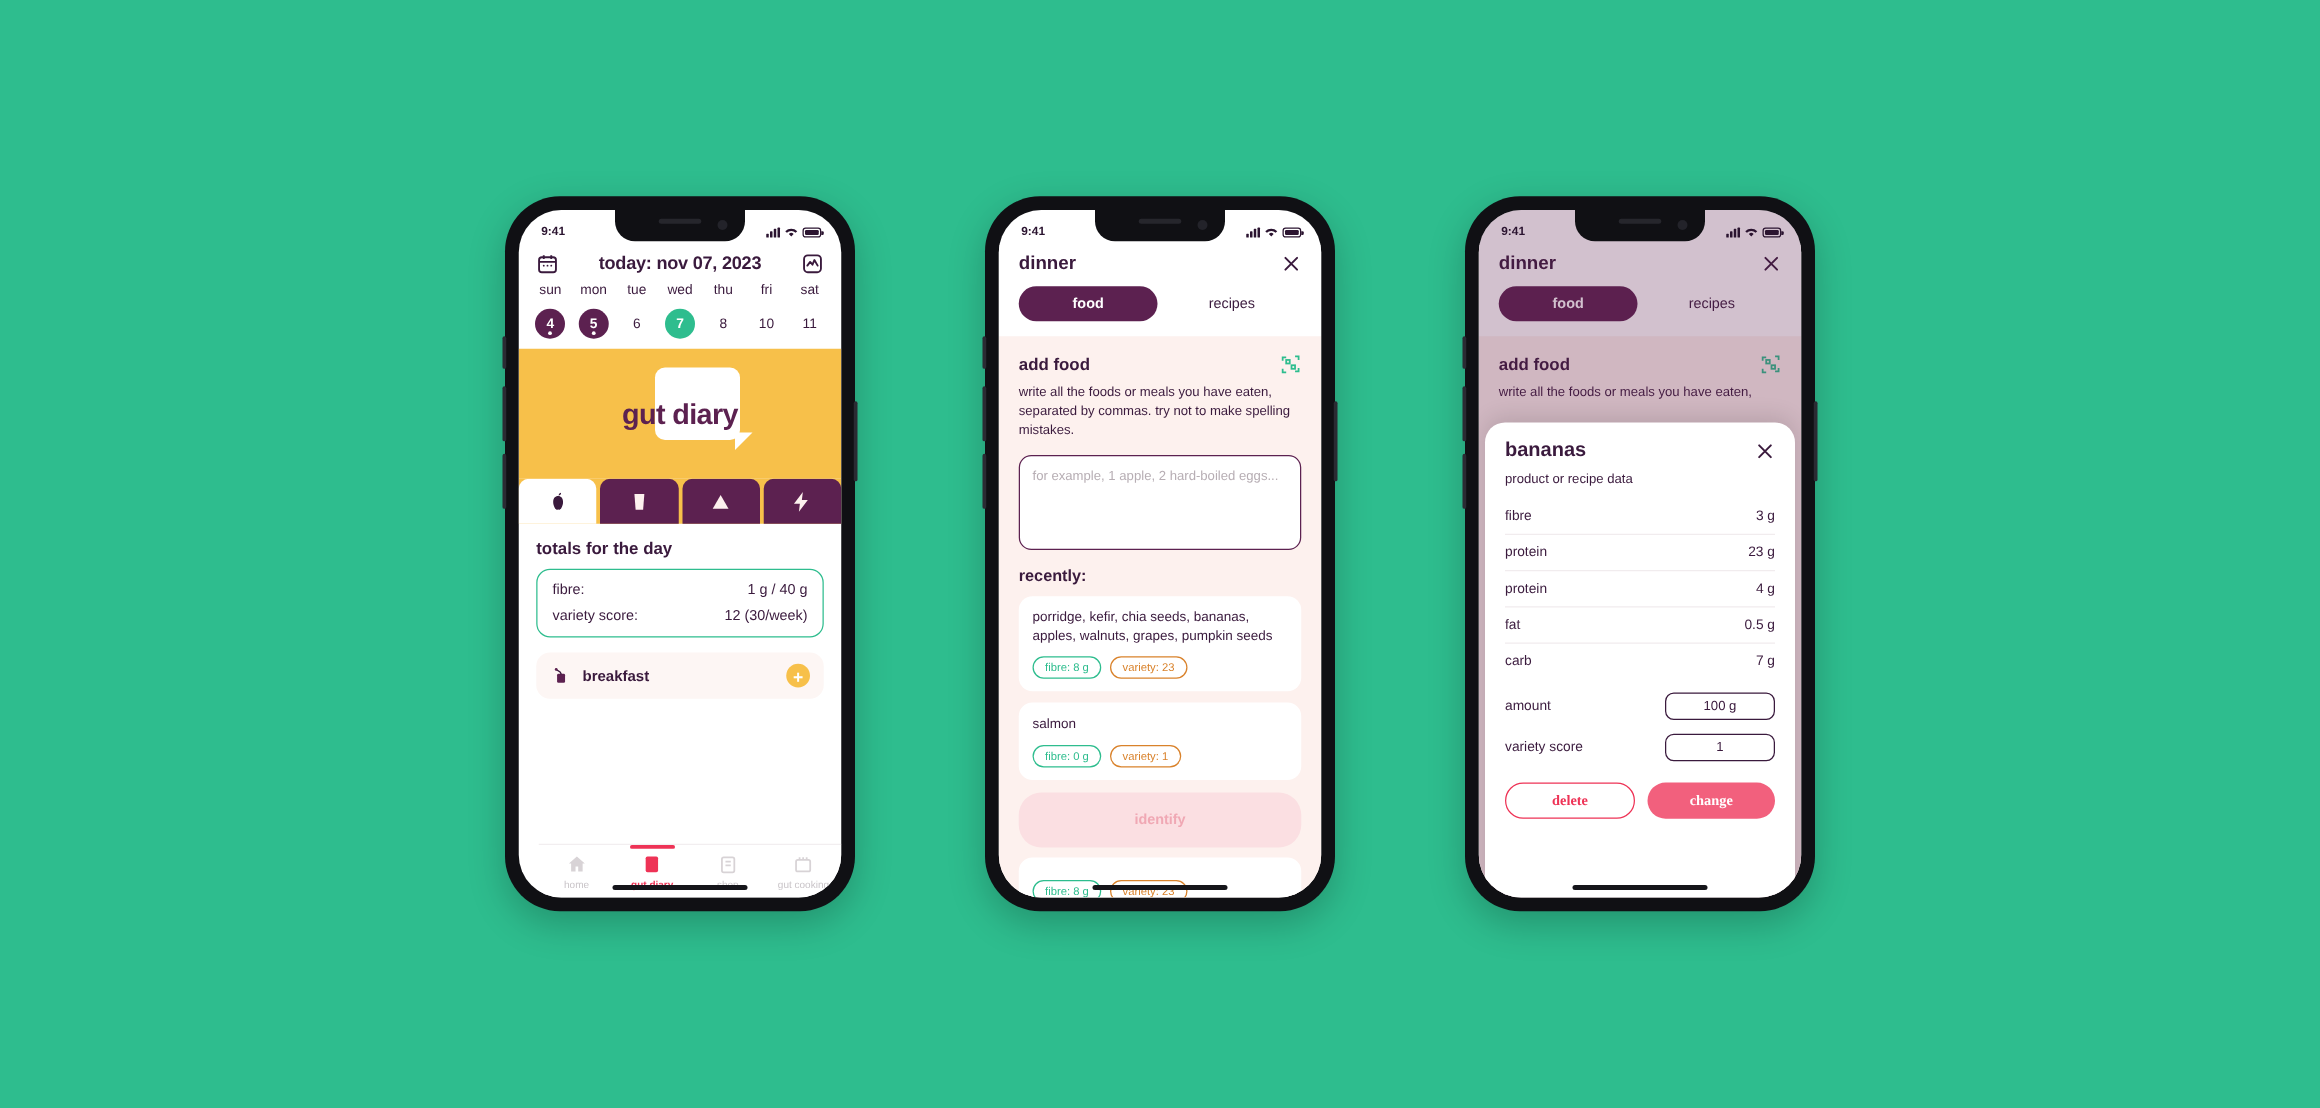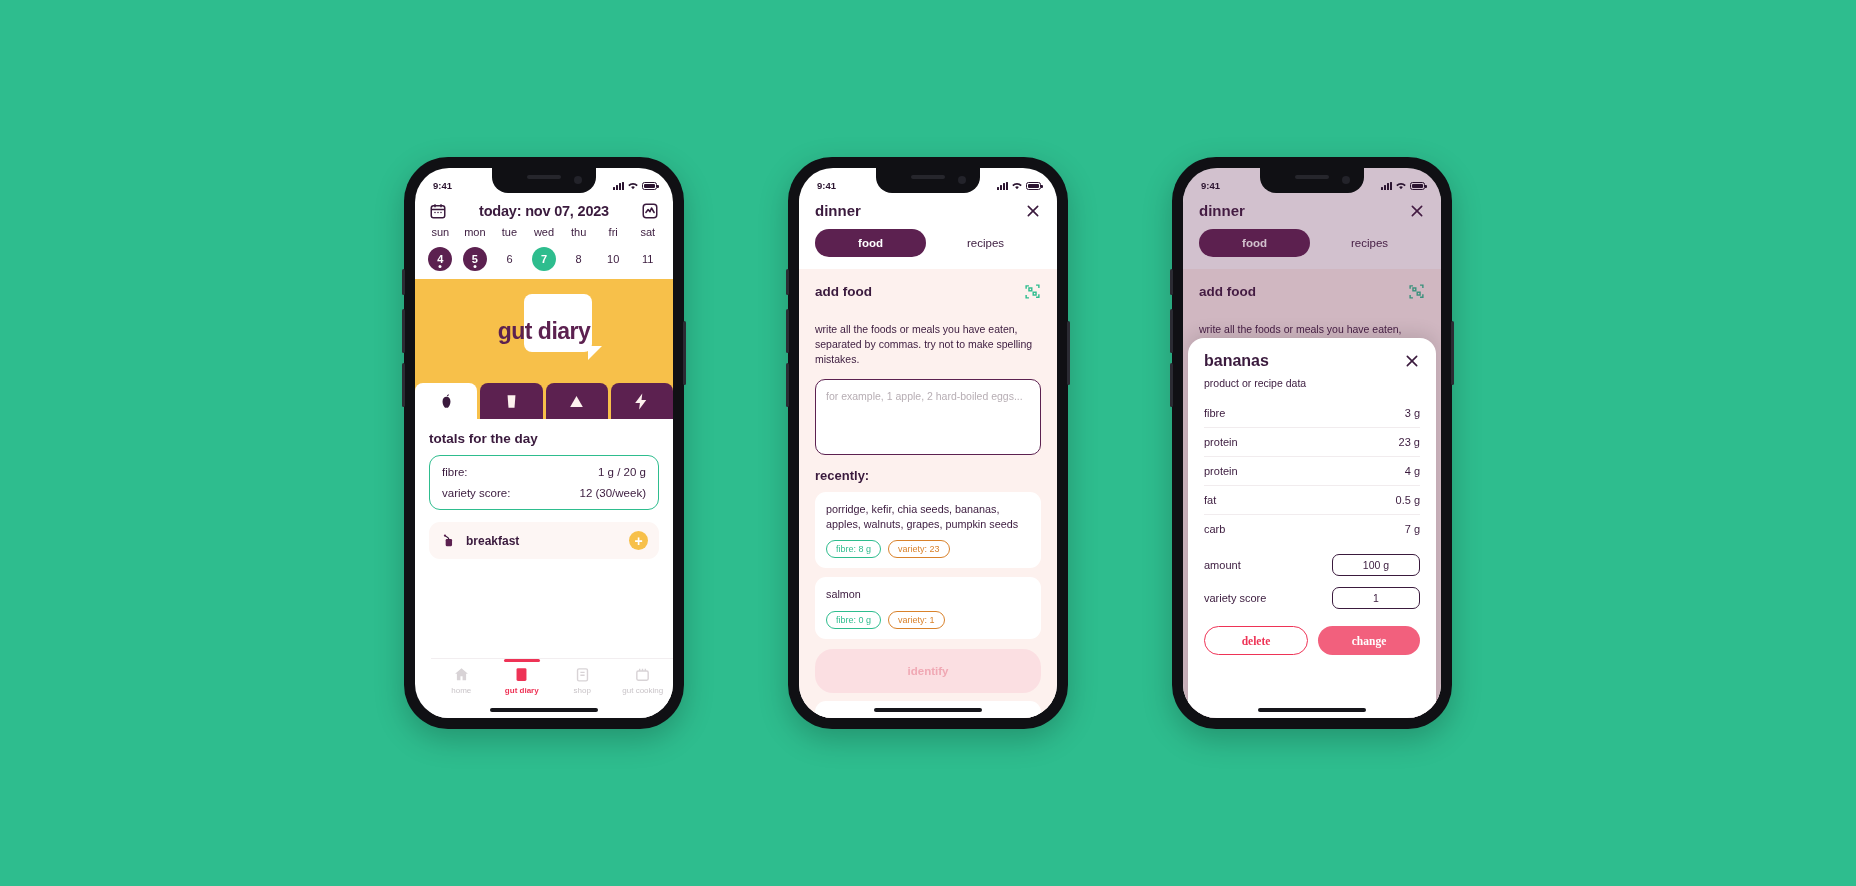--- a/index.html
+++ b/index.html
@@ -128,21 +128,21 @@
     margin-top: 12px; background: #fdf6f4; border-radius: 11px;
     padding: 9px 11px; display: flex; align-items: center; gap: 9px;
   }
   .meal-name { flex: 1; font-size: 12px; font-weight: bold; color: #3a1a3d;}
   .plus {
     width: 19px; height: 19px; border-radius: 50%; background:#f7c04a;
     display:flex; align-items:center; justify-content:center;
     color:#fff; font-size:14px; line-height:1; font-weight:bold;
   }
   .navbar {
-    position: absolute; bottom: 0; left: 16px; right: 0; height: 60px;
+    position: absolute; bottom: 0; left: 16px; right: 0; height: 43px;
     background: #fff; border-top: 1px solid #f2eef0;
     display: flex; align-items: flex-start; padding-top: 7px;
   }
   .navitem { flex: 1; display: flex; flex-direction: column; align-items: center; gap: 3px; position: relative;}
   .navitem .nlabel { font-size: 8px; color: #c9c4c8; }
   .navitem.active .nlabel { color: #ee3356; font-weight: bold; }
   .navitem.active::before {
     content:""; position:absolute; top:-7px; width:36px; height:2.5px; background:#ee3356; border-radius:2px;
   }
   .navitem svg { width: 17px; height: 17px; }
@@ -154,21 +154,21 @@
   }
   .sheet-title { flex:1; font-size:15px; font-weight:bold; color:#3a1a3d;}
   .xclose { width:16px; height:16px; cursor:pointer;}
   .segwrap { display:flex; padding: 0 16px 12px 16px; background:#fff; gap:4px;}
   .seg { flex:1; text-align:center; font-size:11.5px; padding:8px 0; border-radius:18px; color:#3a1a3d;}
   .seg.on { background:#5c2150; color:#fff; font-weight:bold;}
   .sheet-body { flex:1; background:#fdf1ee; padding: 14px 16px 12px 16px; overflow:hidden;}
   .addhead { display:flex; align-items:center; }
   .addhead h3 { flex:1; font-size:13.5px; font-weight:bold; color:#3a1a3d;}
   .qr { width:17px; height:17px;}
-  .helptext { font-size:10.5px; line-height:1.45; color:#3a1a3d; margin-top:22px;}
+  .helptext { font-size:10.5px; line-height:1.45; color:#3a1a3d; margin-top:7px;}
   .textarea {
     margin-top:11px; height:76px; background:#fff; border:1.2px solid #5c2150;
     border-radius:10px; padding:9px 10px; font-size:10.5px; color:#b7aeb4; line-height:1.4;
   }
   .recently { font-size:13px; font-weight:bold; color:#3a1a3d; margin-top:13px;}
   .rec-card { background:#fff; border-radius:11px; padding:10px 11px; margin-top:9px;}
   .rec-text { font-size:10.8px; line-height:1.42; color:#3a1a3d;}
   .pills { display:flex; gap:7px; margin-top:8px;}
   .pill { font-size:9px; padding:3px 9px; border-radius:11px; border:1px solid #2ebd8e; color:#2ebd8e;}
   .pill.var { border-color:#d9822b; color:#d9822b;}
@@ -331,21 +331,21 @@
               <path d="M13 2 4 14h6l-1 8 9-12h-6l1-8z"></path>
             </svg>
         </div>
       </div>
 
       <div class="p1-body">
         <div class="sect-title">totals for the day</div>
         <div class="totals-box">
           <div class="totrow">
             <span>fibre:</span>
-            <span>1 g / 20 g</span>
+            <span>1 g / 40 g</span>
           </div>
           <div class="totrow">
             <span>variety score:</span>
             <span>12 (30/week)</span>
           </div>
         </div>
         <div class="meal-card">
           <svg width="17" height="17" viewBox="0 0 24 24" fill="#5c2150">
               <rect x="8" y="10" width="9" height="10" rx="1.5"></rect>
               <path d="M12.5 10C12 7 9 7 7.5 5.5" stroke="#3a1a3d" stroke-width="1.6" fill="none" stroke-linecap="round"></path>

